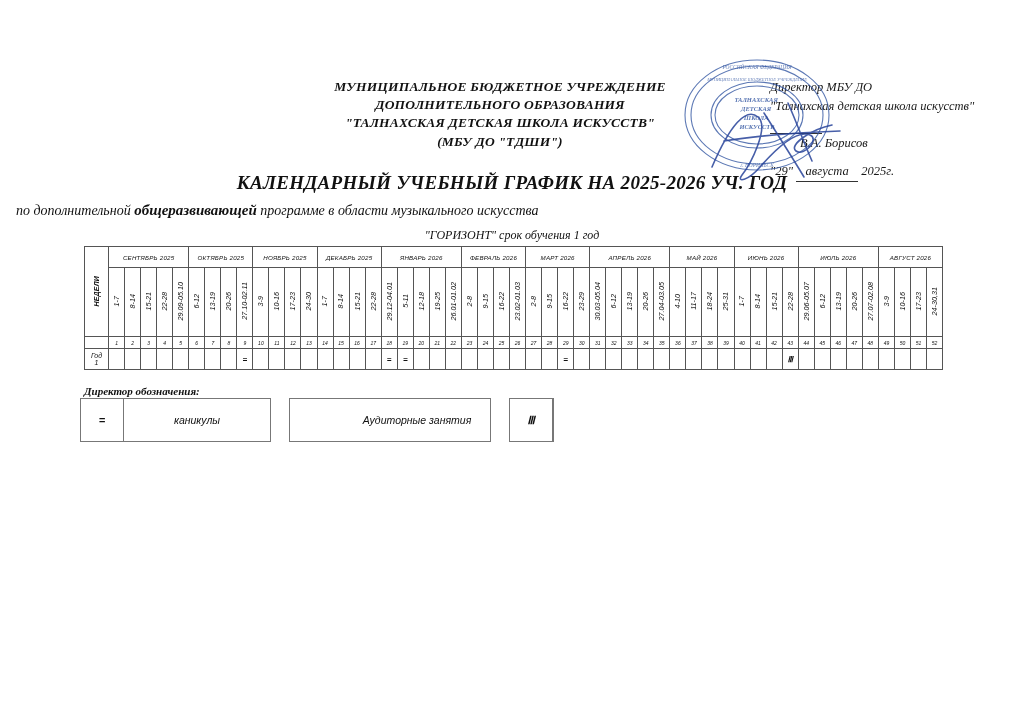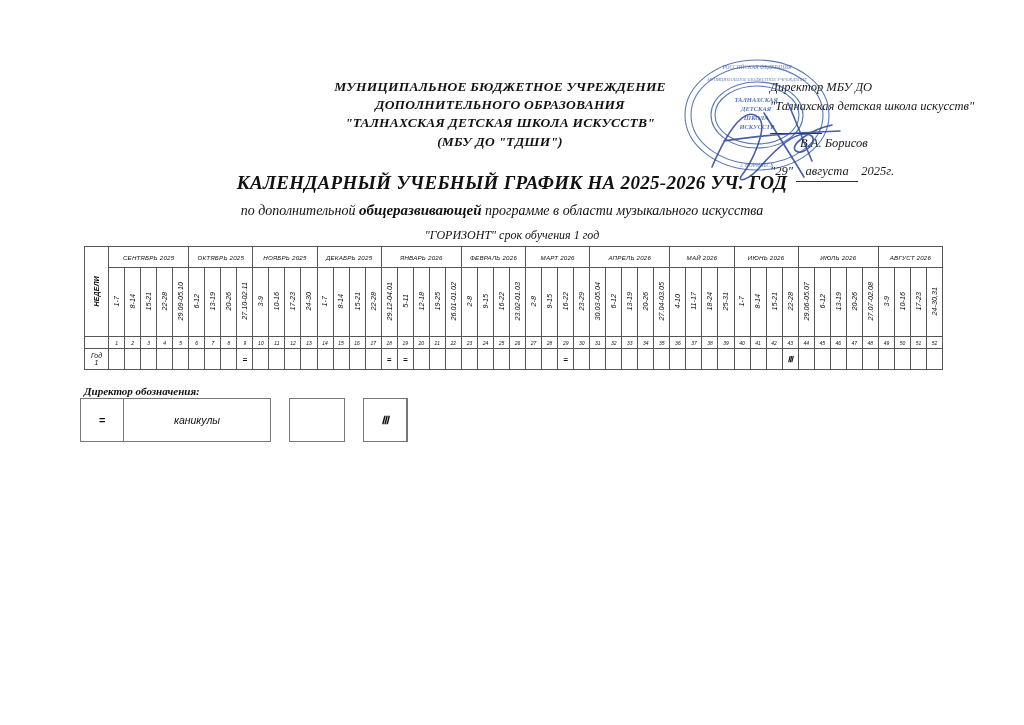--- a/index.html
+++ b/index.html
@@ -76,24 +76,23 @@
     left: 0;
     top: 172px;
     width: 1024px;
     text-align: center;
     font-weight: bold;
     font-size: 19px;
     letter-spacing: 0.3px;
   }
   .subtitle-1 {
     position: absolute;
-    left: 4px;
+    left: 16px;
     top: 202px;
     width: 996px;
-    text-align: center;
     font-size: 14px;
   }
   .subtitle-1 b { font-size: 15px; }
   .subtitle-2 {
     position: absolute;
     left: 0;
     top: 228px;
     width: 1024px;
     text-align: center;
     font-size: 12px;
@@ -538,19 +537,20 @@
   </div>
 
   <div class="legend-title">Директор обозначения:</div>
   <div class="legend-row">
     <div class="legend-item w1">
       <div class="legend-sym">=</div>
       <div class="legend-text">каникулы</div>
     </div>
     <div class="legend-item w2">
       <div class="legend-sym"></div>
+      <div class="legend-text">Аудиторные занятия</div>
     </div>
     <div class="legend-item w3">
       <div class="legend-sym">Ⅲ</div>
     </div>
   </div>
 
 </div>
 
 </body></html>

